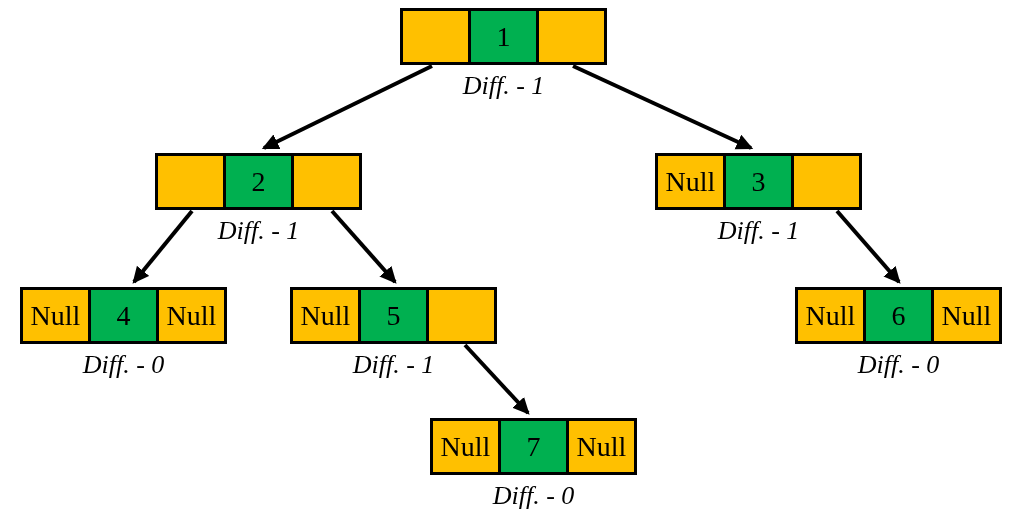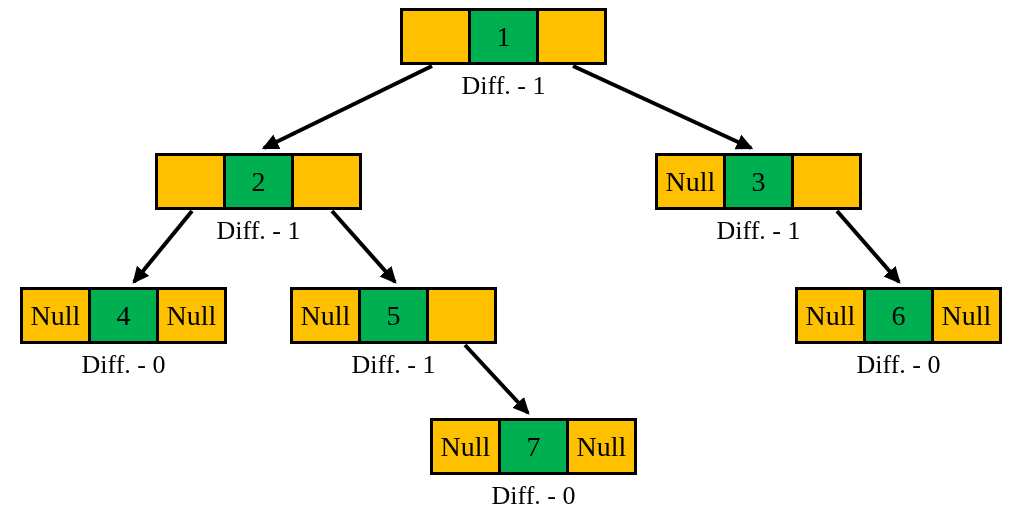--- a/index.html
+++ b/index.html
@@ -44,20 +44,21 @@
   .cell.value {
     border-left: 3px solid #000000;
     border-right: 3px solid #000000;
   }
   .diff-label {
     position: absolute;
     text-align: center;
     font-size: 26px;
     line-height: 1;
     white-space: nowrap;
+    font-style: italic;
   }
 </style>
 </head>
 <body>
 
 <div id="canvas">
   <svg id="edges-layer" viewBox="0 0 1021 525" xmlns="http://www.w3.org/2000/svg">
     <defs>
       <marker id="arrowhead" markerWidth="5" markerHeight="5" refX="3.6" refY="2" orient="auto" markerUnits="strokeWidth">
         <polygon points="0,0 4.2,2 0,4" fill="#000000"></polygon>

